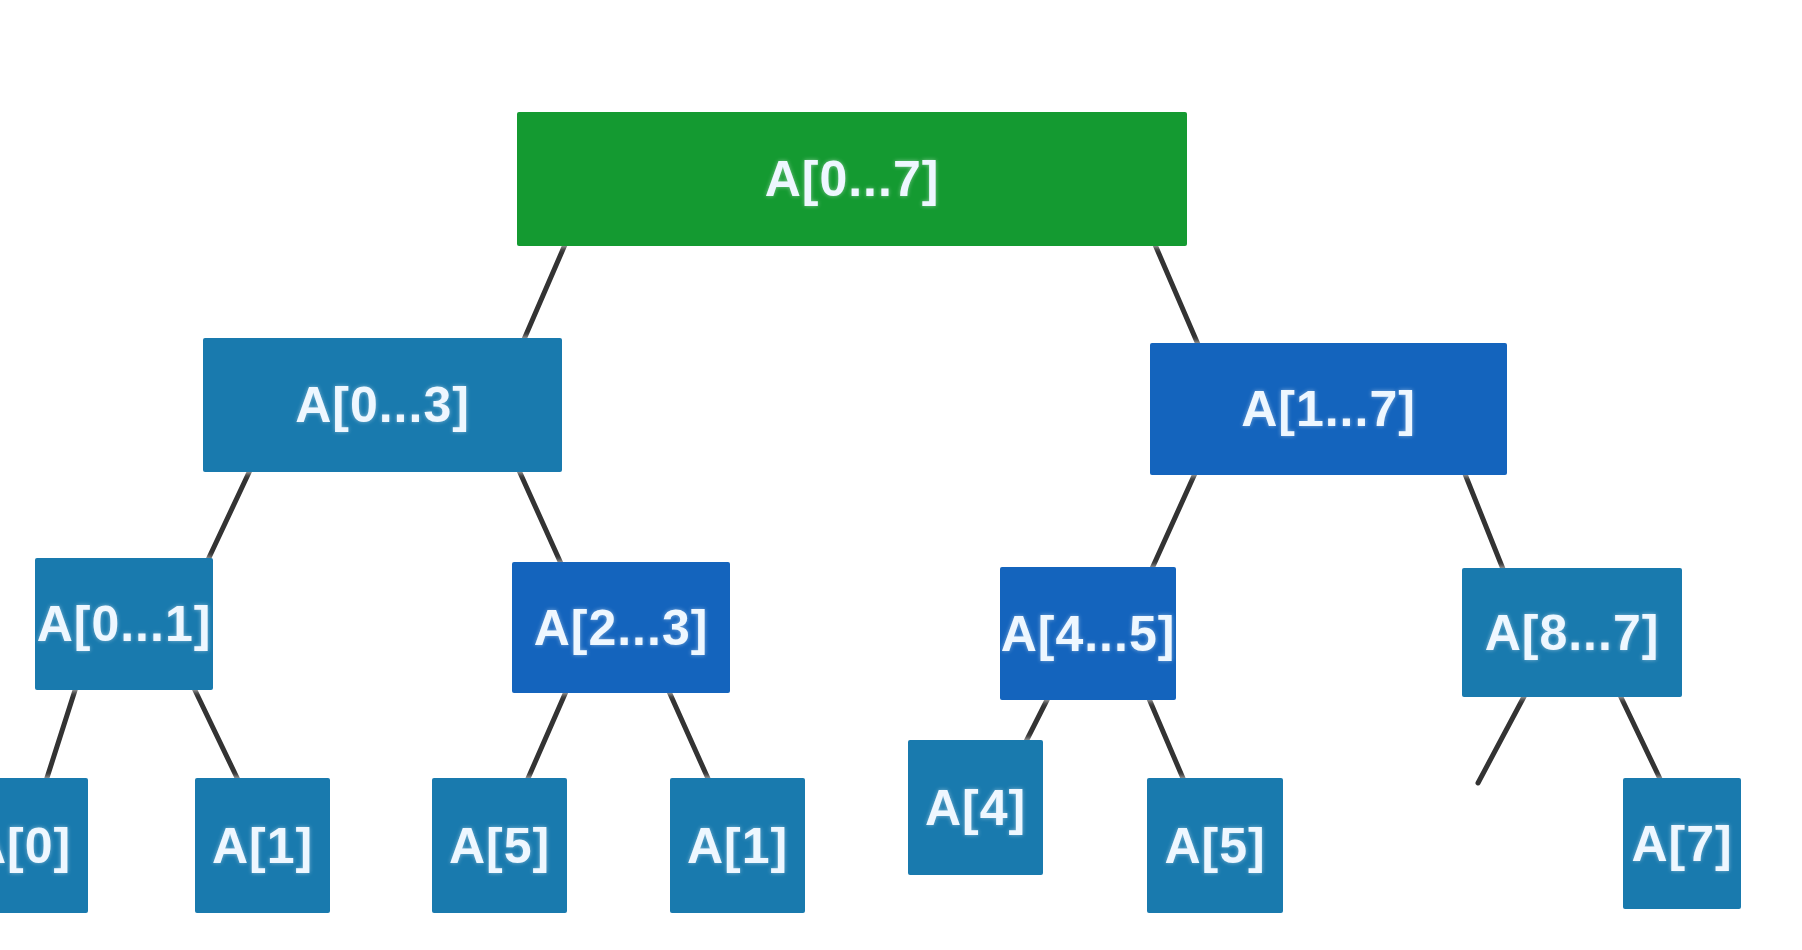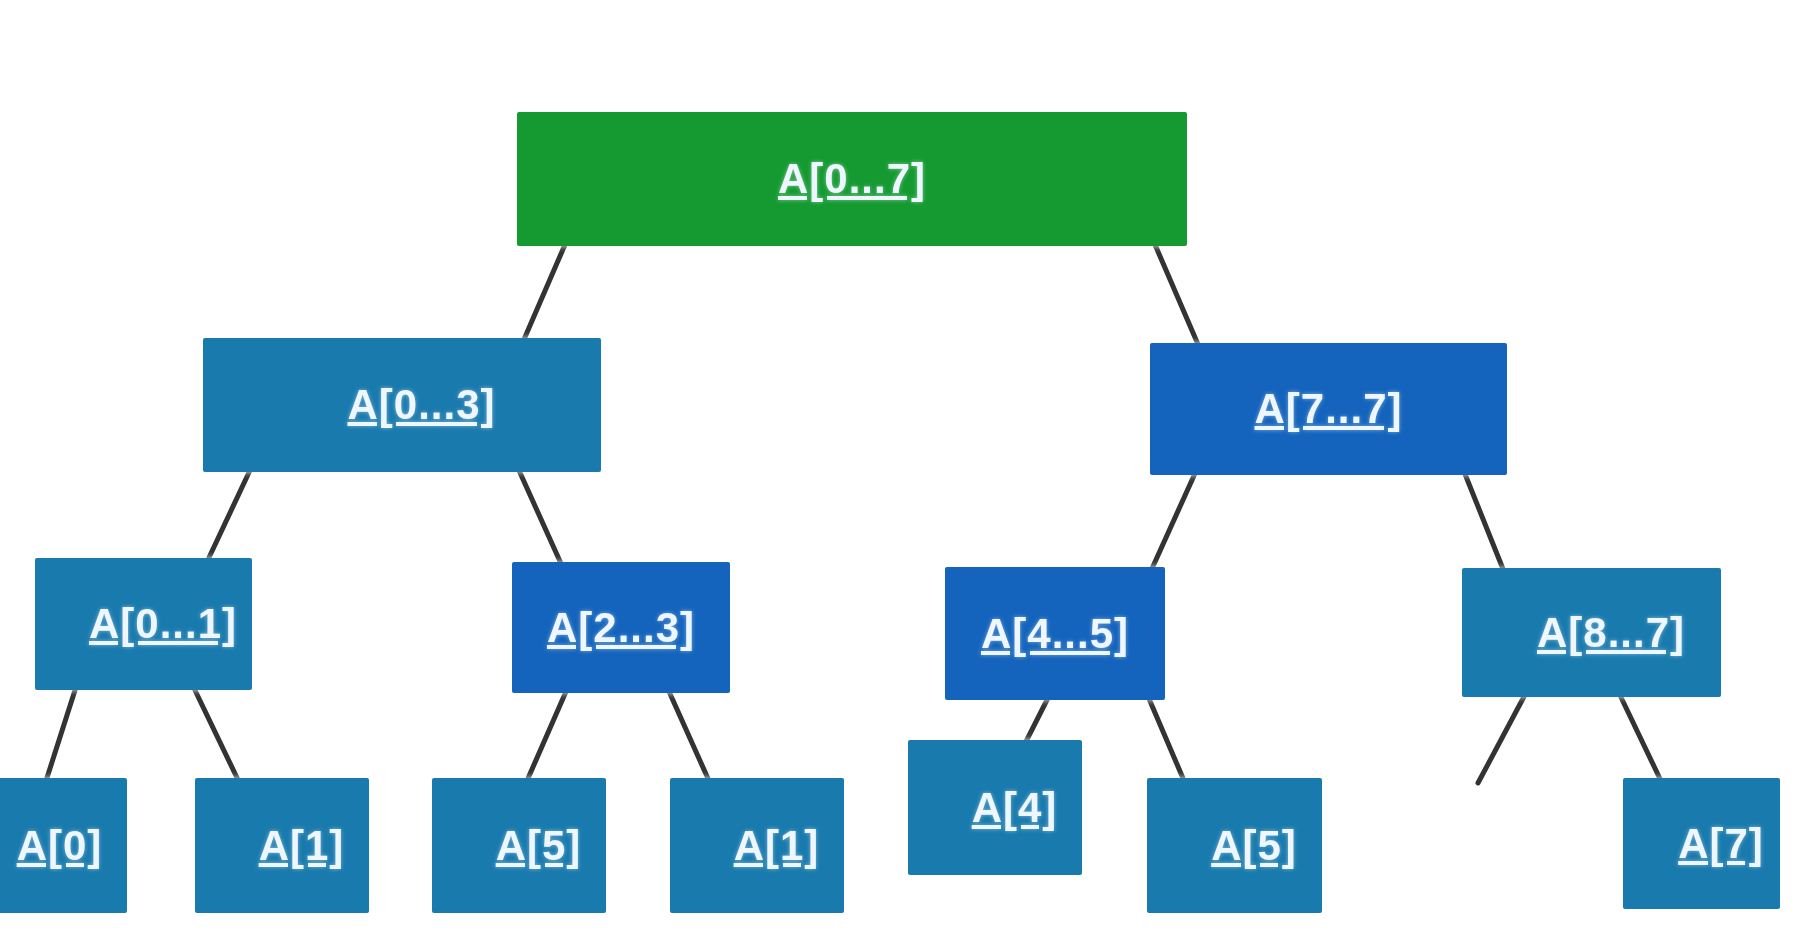--- a/index.html
+++ b/index.html
@@ -14,28 +14,27 @@
   }
   .canvas{position:relative;width:1802px;height:950px;overflow:hidden;}
   .edges{position:absolute;left:0;top:0;width:1802px;height:950px;}
   .edges line{stroke:var(--edge);stroke-width:5;stroke-linecap:round;}
   .node{
     position:absolute;display:flex;align-items:center;justify-content:center;
     border-radius:2px;
     box-shadow:0 0 6px rgba(255,255,255,0.9);
   }
   .node.green{background:var(--green);}
-  .node.teal{background:var(--teal);padding-left:39px;}
+  .node.teal{background:var(--teal);}
   .node.blue{background:var(--blue);}
   .node-label{
     color:var(--label);
-    font-size:42px;font-weight:bold;letter-spacing:1px;
+    font-size:50px;font-weight:bold;letter-spacing:1px;
     text-shadow:0 0 4px rgba(255,255,255,0.45);
     white-space:nowrap;
-    text-decoration:underline;
   }
 </style>
 </head>
 <body>
 
 <div class="canvas">
 
   <svg class="edges" viewBox="0 0 1802 950" xmlns="http://www.w3.org/2000/svg">
     <line x1="567" y1="240" x2="522" y2="344"></line>
     <line x1="1153" y1="240" x2="1200" y2="349"></line>
@@ -55,32 +54,32 @@
 
   <div class="node green" style="left:517px;top:112px;width:670px;height:134px">
     <span class="node-label">A[0...7]</span>
   </div>
 
   <div class="node teal" style="left:203px;top:338px;width:359px;height:134px">
     <span class="node-label">A[0...3]</span>
   </div>
 
   <div class="node blue" style="left:1150px;top:343px;width:357px;height:132px">
-    <span class="node-label">A[7...7]</span>
+    <span class="node-label">A[1...7]</span>
   </div>
 
   <div class="node teal" style="left:35px;top:558px;width:178px;height:132px">
     <span class="node-label">A[0...1]</span>
   </div>
 
   <div class="node blue" style="left:512px;top:562px;width:218px;height:131px">
     <span class="node-label">A[2...3]</span>
   </div>
 
-  <div class="node blue" style="left:945px;top:567px;width:220px;height:133px">
+  <div class="node blue" style="left:1000px;top:567px;width:176px;height:133px">
     <span class="node-label">A[4...5]</span>
   </div>
 
   <div class="node teal" style="left:1462px;top:568px;width:220px;height:129px">
     <span class="node-label">A[8...7]</span>
   </div>
 
   <div class="node teal" style="left:-47px;top:778px;width:135px;height:135px">
     <span class="node-label">A[0]</span>
   </div>

